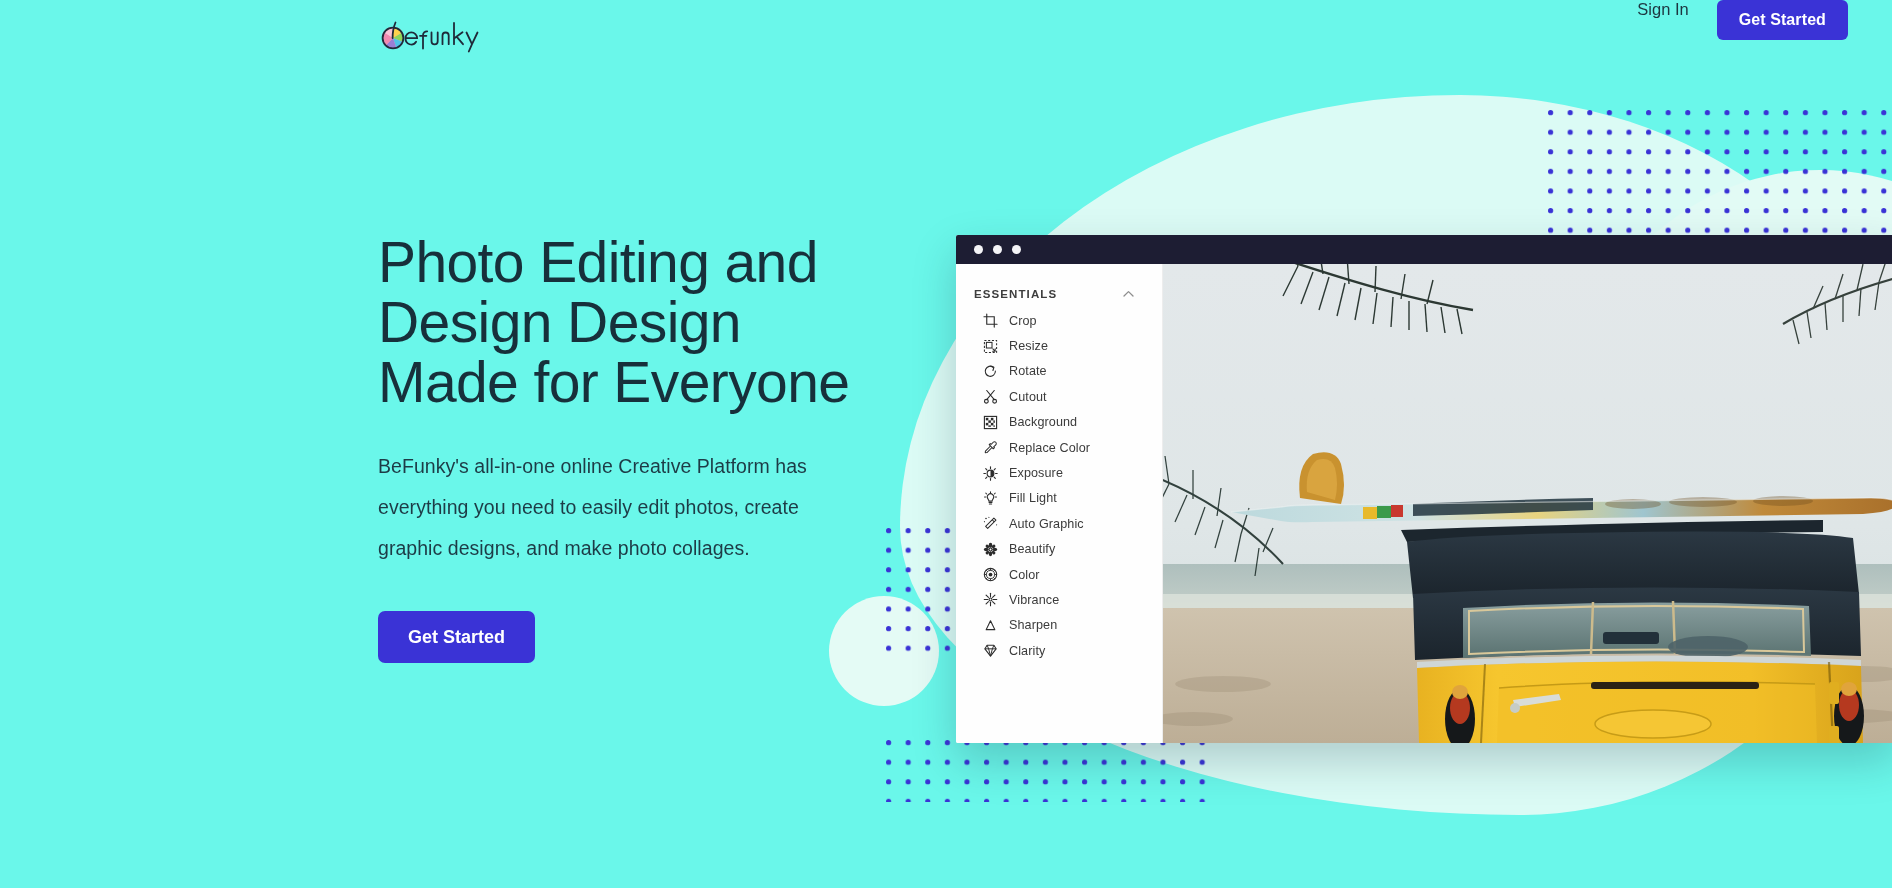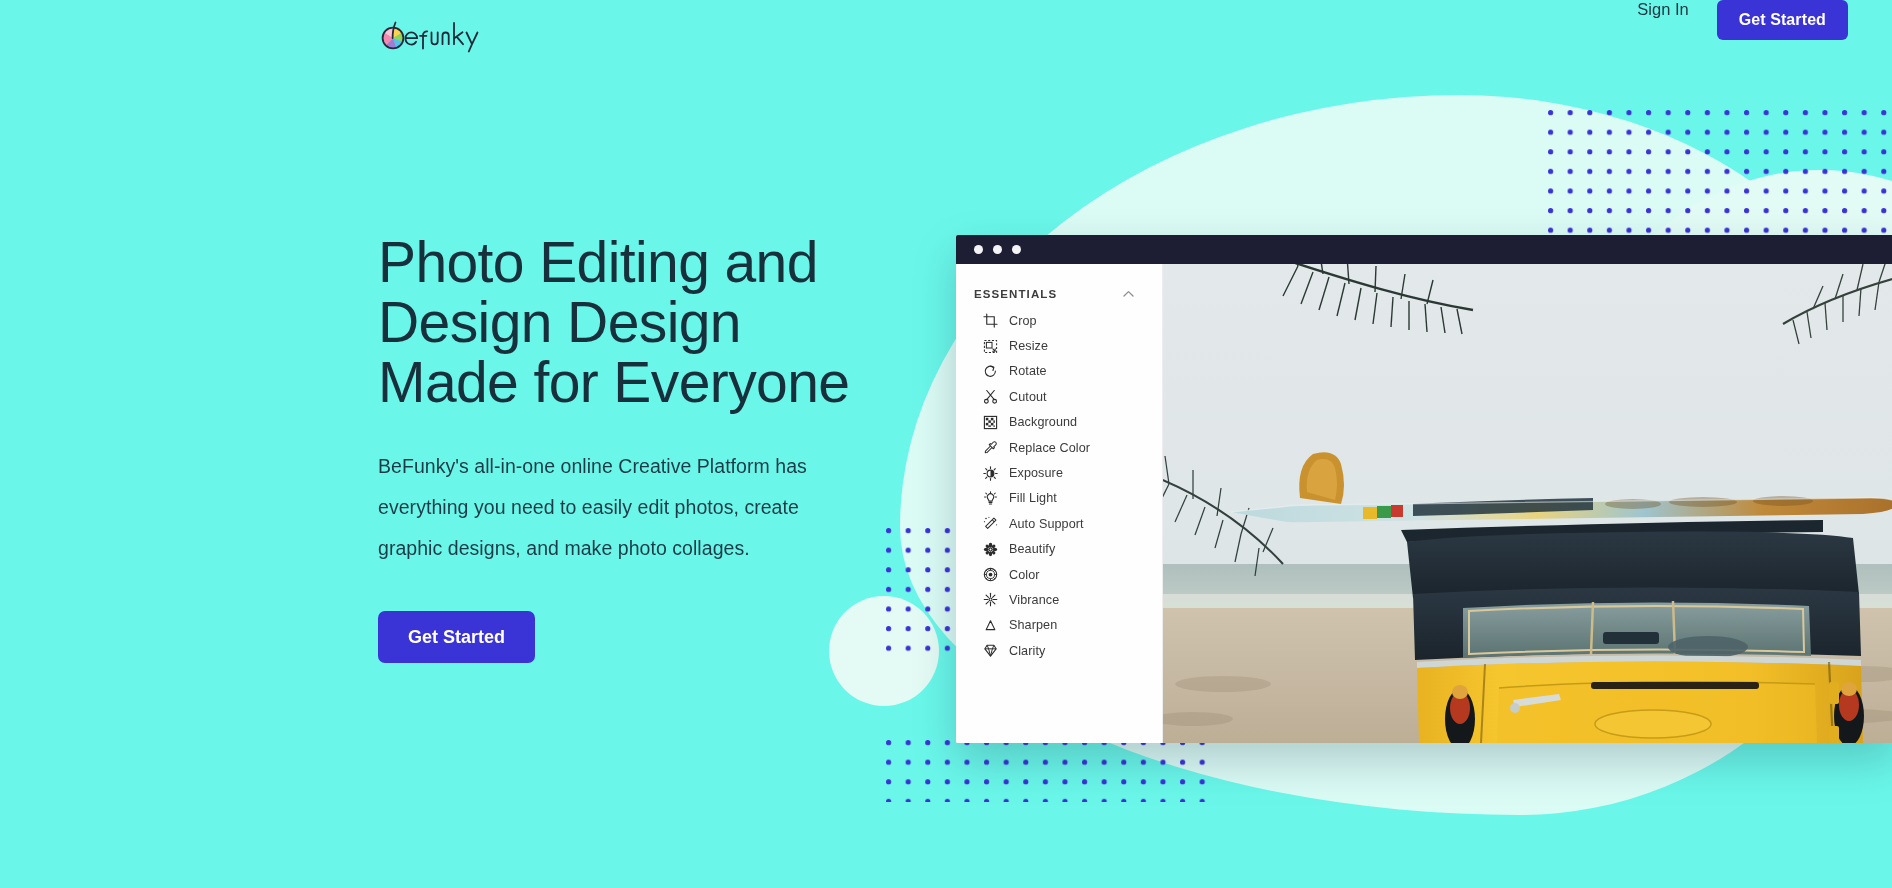--- a/index.html
+++ b/index.html
@@ -348,21 +348,21 @@
                 <path d="M11.6 2.2 L13.8 4.4 L5 13.2 L2.8 11 Z" fill="none" stroke="#2c2c2c" stroke-width="1.1" stroke-linejoin="round"></path>
                 <path d="M9.8 4 L12 6.2" stroke="#2c2c2c" stroke-width="1.1"></path>
                 <g fill="#2c2c2c">
                   <circle cx="3.2" cy="2.6" r=".85"></circle>
                   <circle cx="6.3" cy="1.4" r=".6"></circle>
                   <circle cx="1.5" cy="6" r=".6"></circle>
                   <circle cx="14.5" cy="9.4" r=".6"></circle>
                 </g>
               </svg>
             </span>
-          <span class="lbl">Auto Support</span>
+          <span class="lbl">Auto Graphic</span>
         </div>
 
         <div class="tool">
           <span class="ic">
               <svg viewBox="0 0 16 16">
                 <g fill="#2c2c2c">
                   <circle cx="8" cy="8" r="2.3"></circle>
                   <ellipse cx="8" cy="3.4" rx="1.9" ry="2.5"></ellipse>
                   <ellipse cx="8" cy="12.6" rx="1.9" ry="2.5"></ellipse>
                   <ellipse cx="3.4" cy="8" rx="2.5" ry="1.9"></ellipse>

